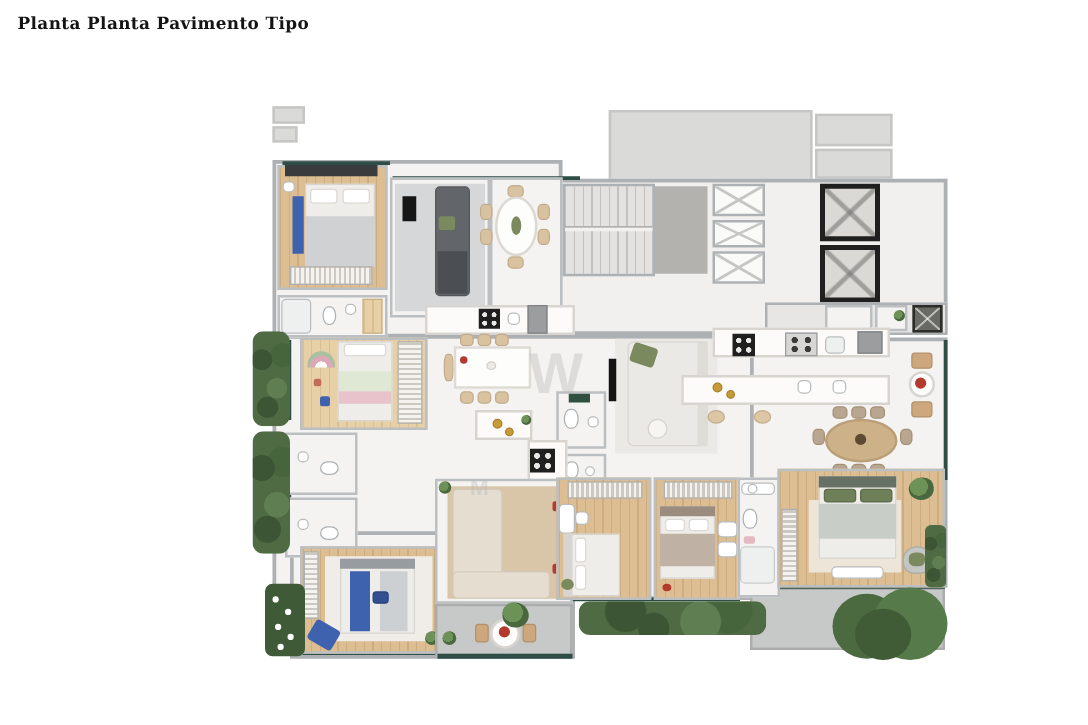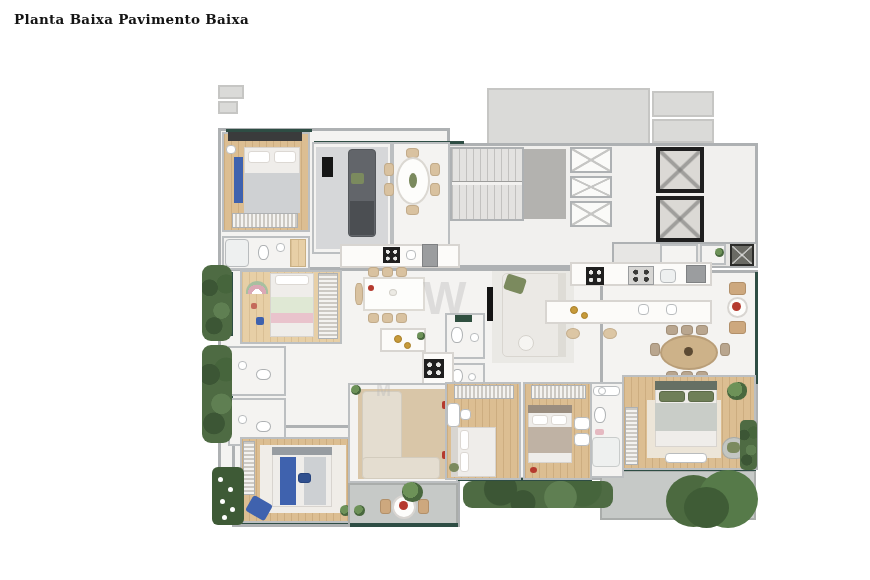--- a/index.html
+++ b/index.html
@@ -36,21 +36,21 @@
   .counter{background:#fcfbf9;border:2px solid #d8d5d1}
   .stove{background:#1f1f1f;background-image:radial-gradient(circle at 28% 30%,#e8e8e6 0 11%,transparent 13%),radial-gradient(circle at 72% 30%,#e8e8e6 0 11%,transparent 13%),radial-gradient(circle at 28% 72%,#e8e8e6 0 11%,transparent 13%),radial-gradient(circle at 72% 72%,#e8e8e6 0 11%,transparent 13%)}
   .stove.steel{background-color:#d7d6d4;border:1px solid #9a9c9e;background-image:radial-gradient(circle at 28% 30%,#3a3a38 0 11%,transparent 13%),radial-gradient(circle at 72% 30%,#3a3a38 0 11%,transparent 13%),radial-gradient(circle at 28% 72%,#3a3a38 0 11%,transparent 13%),radial-gradient(circle at 72% 72%,#3a3a38 0 11%,transparent 13%)}
   .bedbase{background:#efedea;border:1px solid #d8d4cf}
   .pillow{background:#fff;border:1px solid #dcd8d3;border-radius:3px}
   .wm{font-weight:700;color:rgba(185,185,185,.38);line-height:1}
 </style>
 </head>
 <body style="background: rgb(255, 255, 255);">
 
-<div class="title">Planta Baixa Pavimento Baixa</div>
+<div class="title">Planta Planta Pavimento Tipo</div>
 
 <div class="plan">
 
   <div class="a roof" style="left:269px;top:3px;width:163px;height:58px"></div>
   <div class="a roof" style="left:434px;top:6px;width:62px;height:26px"></div>
   <div class="a roof" style="left:434px;top:34px;width:62px;height:24px"></div>
   <div class="a roof" style="left:0px;top:0px;width:26px;height:14px"></div>
   <div class="a roof" style="left:0px;top:16px;width:20px;height:13px"></div>
 
   <div class="a slab" style="left:222px;top:58px;width:318px;height:125px;background:#f1f0ee"></div>

